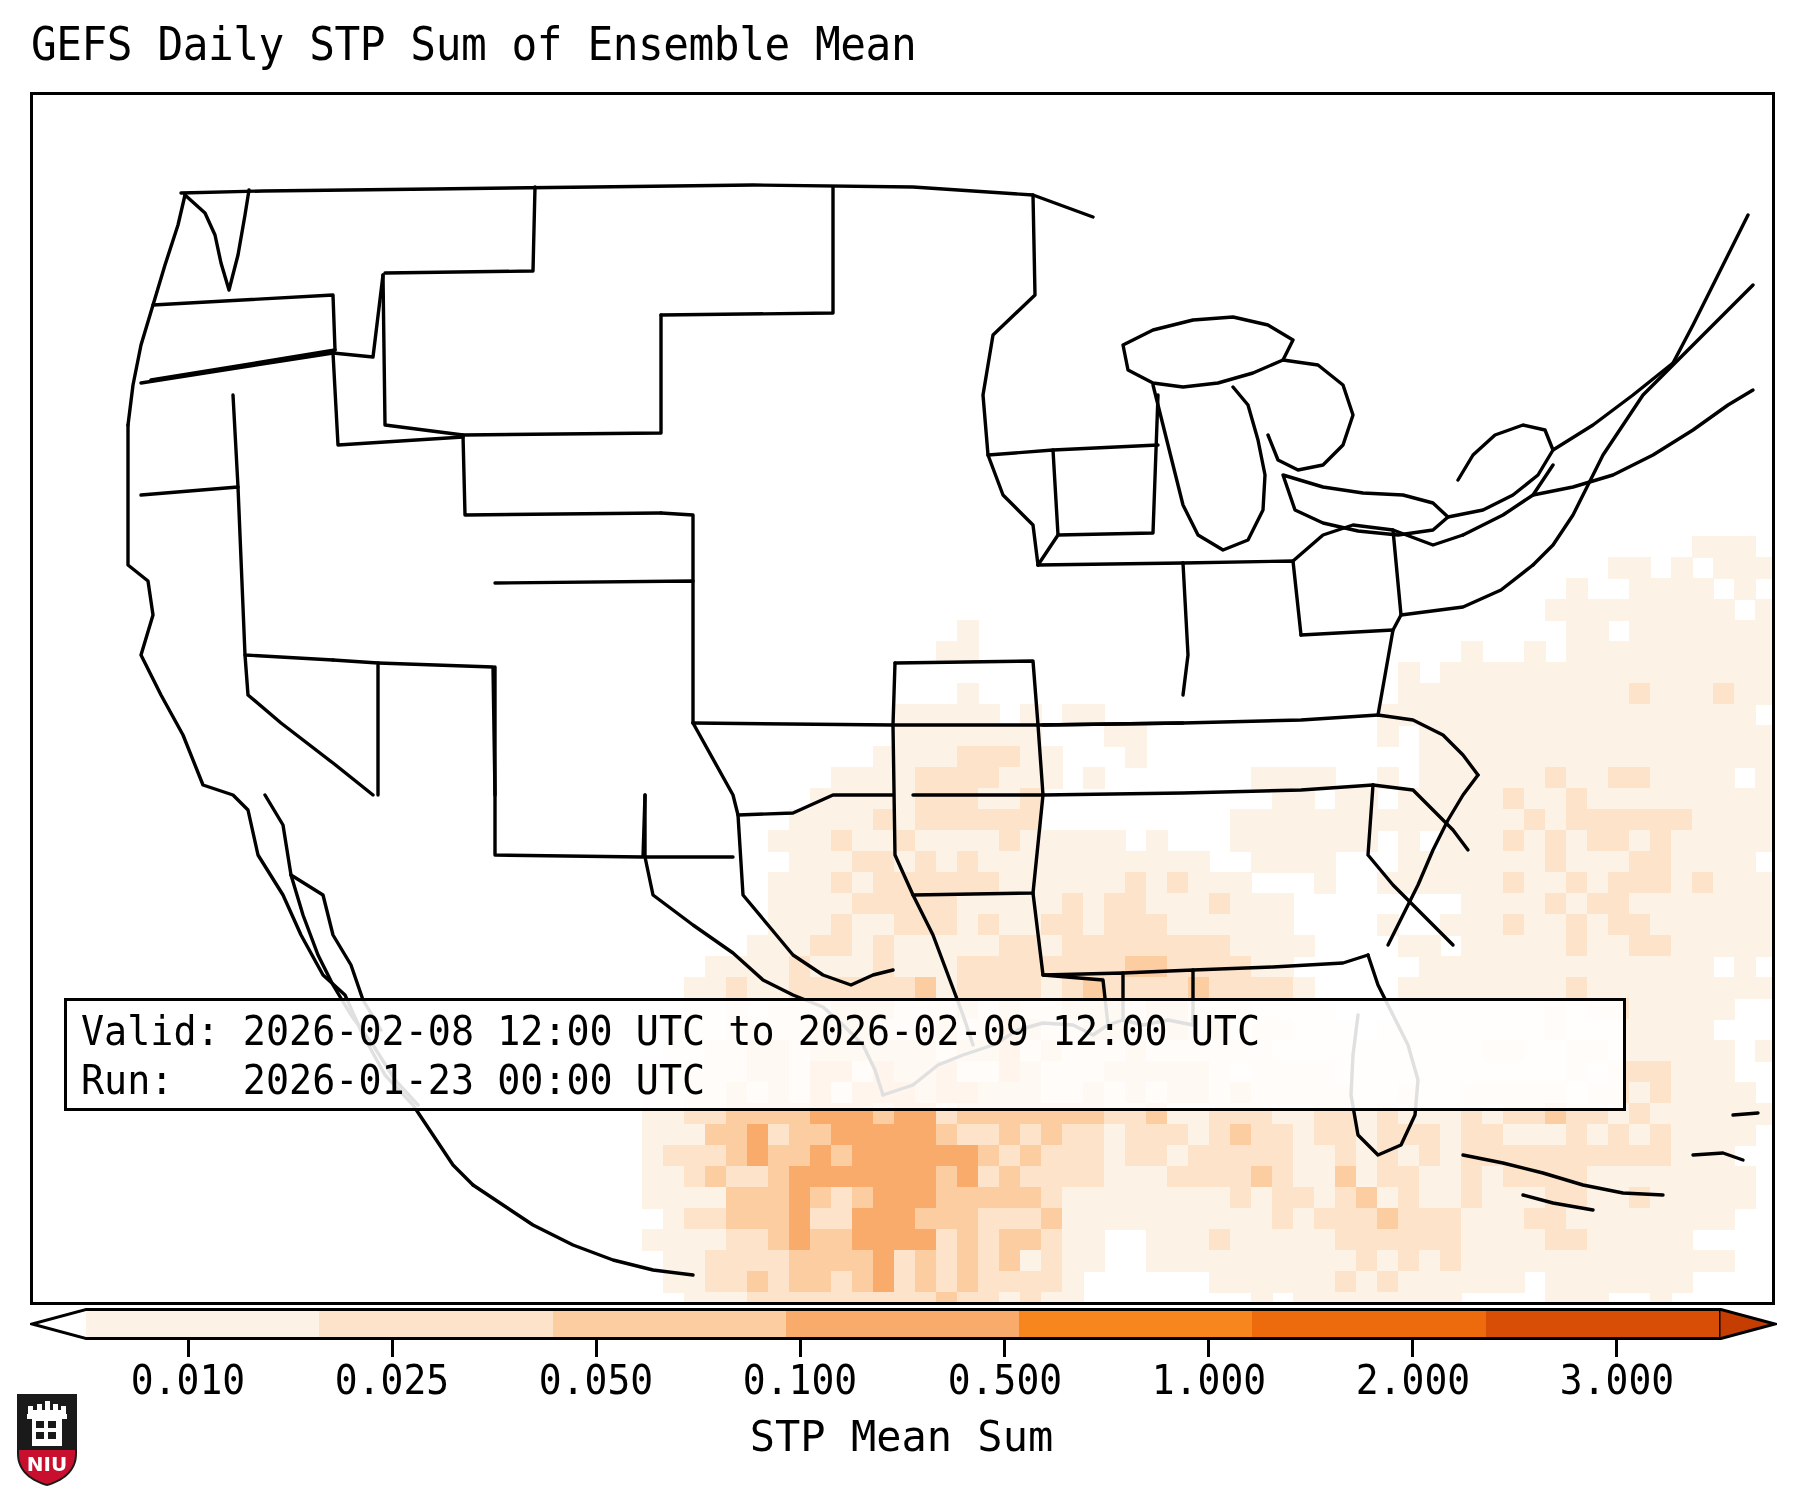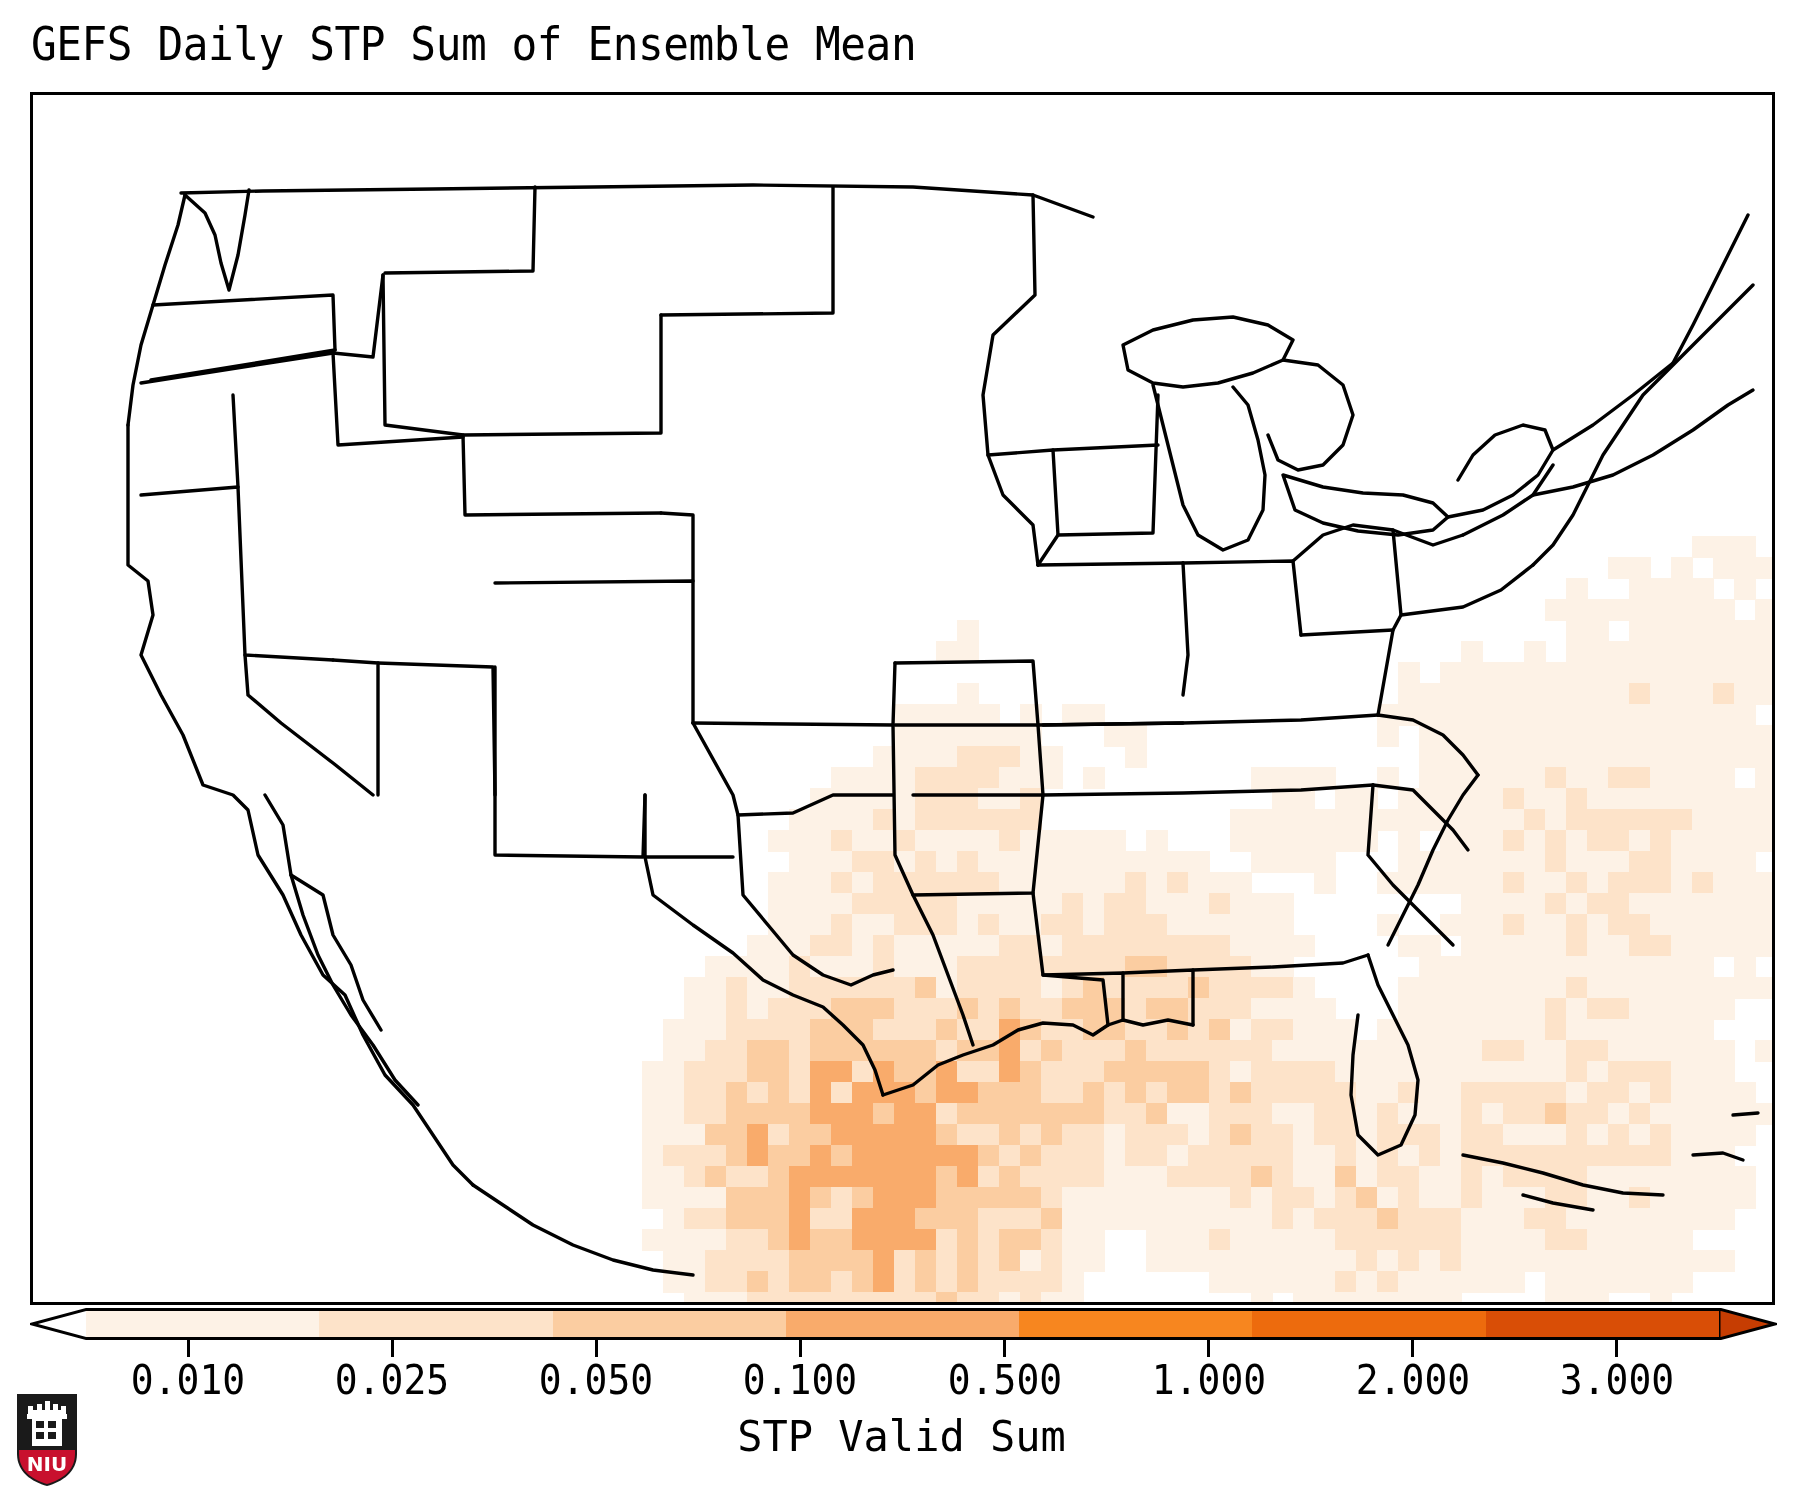--- a/index.html
+++ b/index.html
@@ -1509,20 +1509,24 @@
 
       <path d="M1430 1060 L1470 1068 L1510 1078 L1550 1090 L1590 1098 L1630 1100"></path>
       <path d="M1490 1100 L1520 1108 L1560 1115"></path>
       <path d="M1660 1060 L1690 1058 L1710 1065"></path>
       <path d="M1700 1020 L1725 1018"></path>
 
       <path d="M440 1090 L470 1110 L500 1130 L540 1150 L580 1165 L620 1175 L660 1180"></path>
     </g>
   </svg>
 
+  <div id="info-box">
+    <div class="info-line" id="info-l1">Valid: 2026-02-08 12:00 UTC to 2026-02-09 12:00 UTC</div>
+    <div class="info-line" id="info-l2">Run:   2026-01-23 00:00 UTC</div>
+  </div>
 </div>
 
 <div id="cbar-wrap">
   <svg class="cbar-arrow" style="left:0;" viewBox="0 0 58 32" preserveAspectRatio="none">
     <polygon points="58,1 58,31 2,16" fill="#ffffff" stroke="#000" stroke-width="3"></polygon>
   </svg>
   <div id="cbar-body">
       <div class="band" style="background: rgb(253, 242, 230);"></div>
       <div class="band" style="background: rgb(253, 227, 201);"></div>
       <div class="band" style="background: rgb(251, 205, 161);"></div>
@@ -1545,21 +1549,21 @@
     <div class="ctick" style="left: 973.062px;"></div>
     <div class="clabel" style="left: 974.562px;">0.500</div>
     <div class="ctick" style="left: 1177.19px;"></div>
     <div class="clabel" style="left: 1178.69px;">1.000</div>
     <div class="ctick" style="left: 1381.31px;"></div>
     <div class="clabel" style="left: 1382.81px;">2.000</div>
     <div class="ctick" style="left: 1585.44px;"></div>
     <div class="clabel" style="left: 1586.94px;">3.000</div>
   </div>
 
-<div id="cbar-title">STP Valid Sum</div>
+<div id="cbar-title">STP Mean Sum</div>
 
 <svg id="niu-logo" viewBox="0 0 66 96">
   <path d="M3 2 H63 V62 C63 80 48 90 33 94 C18 90 3 80 3 62 Z" fill="#1a1a1a"></path>
   <path d="M5 58 H61 V62 C61 79 47 88 33 92 C19 88 5 79 5 62 Z" fill="#c8102e"></path>
   <g fill="#ffffff">
     <rect x="18" y="18" width="30" height="36"></rect>
     <rect x="14" y="14" width="5" height="10"></rect>
     <rect x="23" y="12" width="5" height="12"></rect>
     <rect x="31" y="9" width="5" height="15"></rect>
     <rect x="39" y="12" width="5" height="12"></rect>

